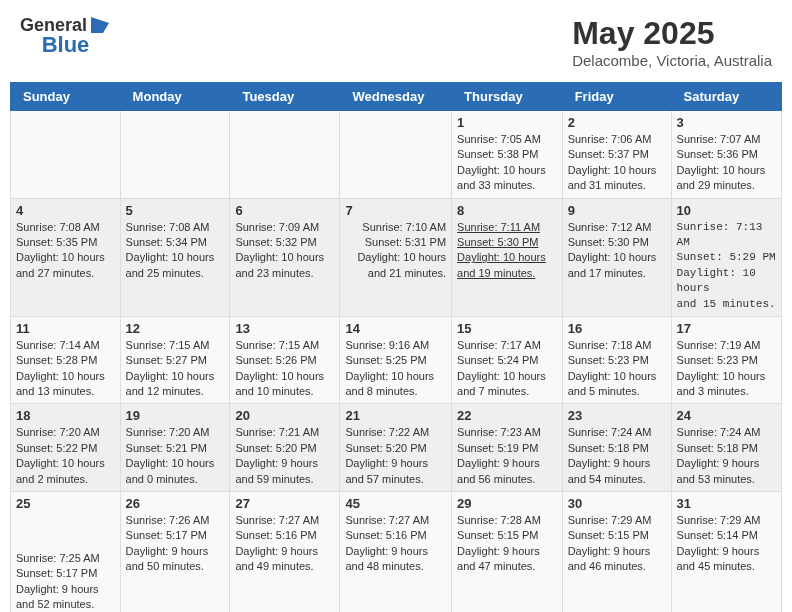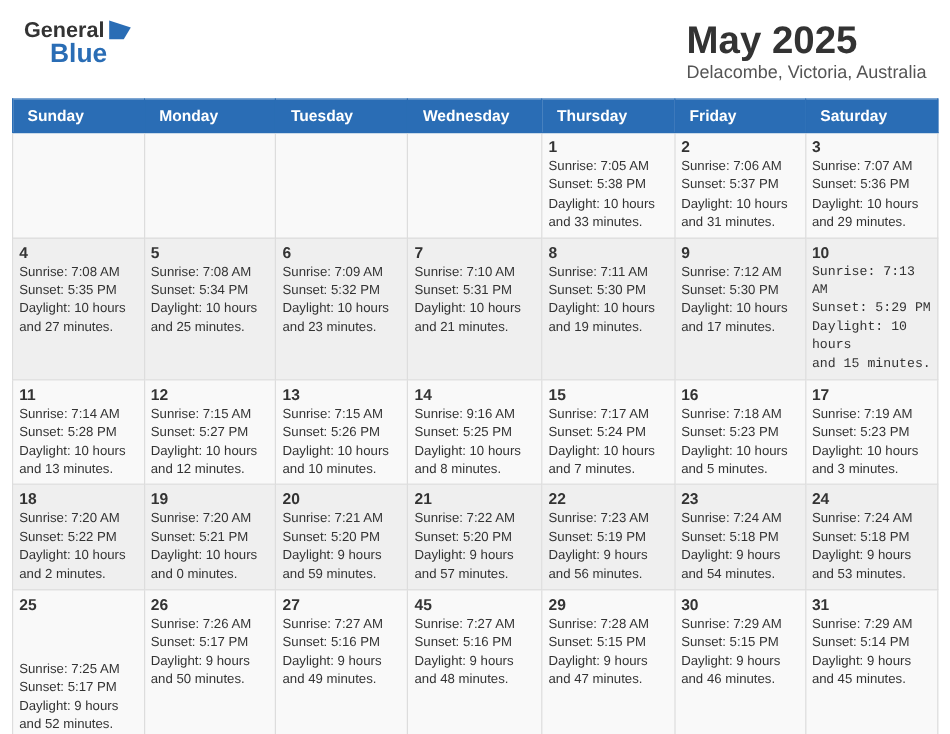--- a/index.html
+++ b/index.html
@@ -159,28 +159,28 @@
         </td>
         <td>
           <div class="day-number">6</div>
           <div class="day-info" style="white-space: pre-line;">Sunrise: 7:09 AM
 Sunset: 5:32 PM
 Daylight: 10 hours
 and 23 minutes.</div>
         </td>
         <td>
           <div class="day-number">7</div>
-          <div class="day-info" style="white-space: pre-line;">Sunrise: 7:10 AM
+          <div class="day-info" style="white-space: pre-line; text-align: right;">Sunrise: 7:10 AM
 Sunset: 5:31 PM
 Daylight: 10 hours
 and 21 minutes.</div>
         </td>
         <td>
           <div class="day-number">8</div>
-          <div class="day-info" style="white-space: pre-line;">Sunrise: 7:11 AM
+          <div class="day-info" style="white-space: pre-line; text-decoration: underline;">Sunrise: 7:11 AM
 Sunset: 5:30 PM
 Daylight: 10 hours
 and 19 minutes.</div>
         </td>
         <td>
           <div class="day-number">9</div>
           <div class="day-info" style="white-space: pre-line;">Sunrise: 7:12 AM
 Sunset: 5:30 PM
 Daylight: 10 hours
 and 17 minutes.</div>

